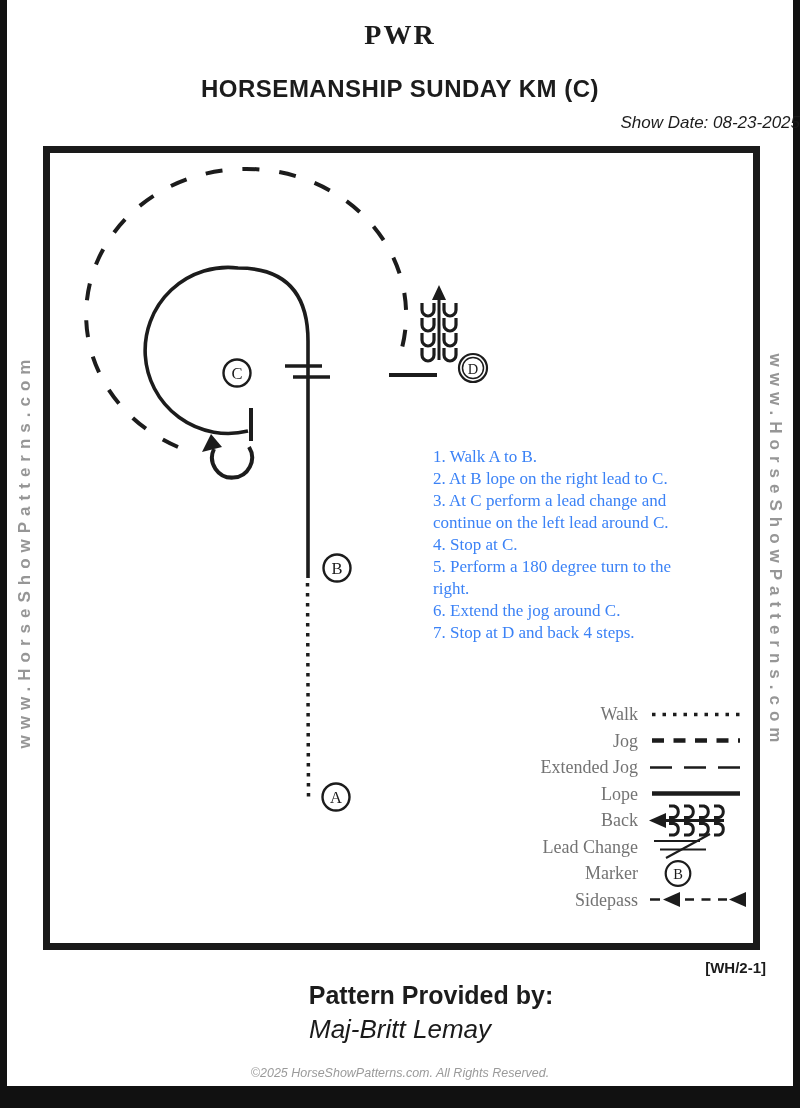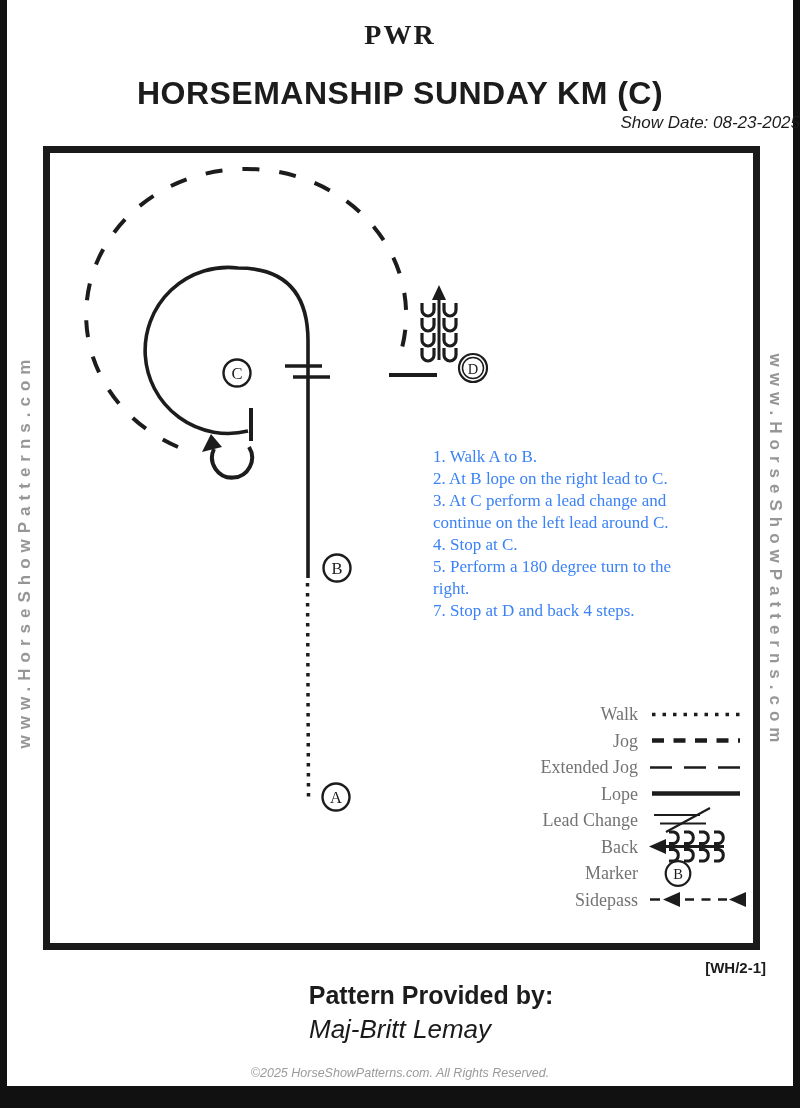--- a/index.html
+++ b/index.html
@@ -18,21 +18,21 @@
     width:810px;height:24px;line-height:24px;text-align:center;
     font-size:17px;font-weight:700;letter-spacing:6px;color:#969696;
     transform-origin:0 0;white-space:nowrap;
   }
   #wm-left{left:13px;top:956px;transform:rotate(-90deg);}
   #wm-right{left:787px;top:146px;transform:rotate(90deg);}
   
   #page-title{left:0;top:19px;width:800px;text-align:center;
     font-family:"Liberation Serif",serif;font-weight:700;font-size:28px;letter-spacing:2px;}
   #page-subtitle{left:0;top:75px;width:800px;text-align:center;
-    font-weight:700;font-size:32px;letter-spacing:0.5px;}
+    font-weight:700;font-size:24px;letter-spacing:0.5px;}
   #show-date{left:0;top:113px;width:800px;text-align:right;
     font-style:italic;font-size:17px;}
   
   #arena-frame{left:43px;top:146px;width:717px;height:804px;
     border:7px solid #1a1a1a;box-sizing:border-box;background:#fff;}
   
   #diagram-svg{left:0;top:0;width:800px;height:1108px;}
   svg{overflow:visible;}
   .stroke{stroke:#1c1c1c;fill:none;}
   .fillink{fill:#1c1c1c;stroke:none;}
@@ -121,20 +121,21 @@
     <text x="336" y="803" class="marker-letter">A</text>
   </g>
 </svg>
 
 <div class="abs" id="instructions">
   <div>1. Walk A to B.</div>
   <div>2. At B lope on the right lead to C.</div>
   <div>3. At C perform a lead change and continue on the left lead around C.</div>
   <div>4. Stop at C.</div>
   <div>5. Perform a 180 degree turn to the right.</div>
+  <div>6. Extend the jog around C.</div>
   <div>7. Stop at D and back 4 steps.</div>
 </div>
 
 <div class="abs" id="legend">
   <div class="legend-row">
     <div class="legend-label">Walk</div>
     <div class="legend-symbol">
       <svg width="104" height="27" viewBox="0 0 104 27">
         <line x1="4" y1="13.5" x2="92" y2="13.5" class="stroke" stroke-width="3.5" stroke-dasharray="3.5 7"></line>
       </svg>
@@ -154,30 +155,20 @@
       <svg width="104" height="27" viewBox="0 0 104 27">
         <line x1="2" y1="13.5" x2="100" y2="13.5" class="stroke" stroke-width="2.5" stroke-dasharray="22 12"></line>
       </svg>
     </div>
   </div>
   <div class="legend-row">
     <div class="legend-label">Lope</div>
     <div class="legend-symbol">
       <svg width="104" height="27" viewBox="0 0 104 27">
         <line x1="4" y1="13.5" x2="92" y2="13.5" class="stroke" stroke-width="4.5"></line>
-      </svg>
-    </div>
-  </div>
-  <div class="legend-row">
-    <div class="legend-label">Lead Change</div>
-    <div class="legend-symbol">
-      <svg width="104" height="27" viewBox="0 0 104 27">
-        <line x1="6" y1="8" x2="52" y2="8" class="stroke" stroke-width="2.2"></line>
-        <line x1="12" y1="16.5" x2="58" y2="16.5" class="stroke" stroke-width="2.2"></line>
-        <line x1="18" y1="25" x2="62" y2="1" class="stroke" stroke-width="2.2"></line>
       </svg>
     </div>
   </div>
   <div class="legend-row">
     <div class="legend-label">Back</div>
     <div class="legend-symbol">
       <svg width="104" height="27" viewBox="0 0 104 27">
         <polygon points="1,13.5 18,6 18,21" class="fillink"></polygon>
         <line x1="15" y1="13.5" x2="76" y2="13.5" class="stroke" stroke-width="3.2"></line>
         <g class="stroke" stroke-width="3">
@@ -187,20 +178,30 @@
           <path d="M 66 -1 L 71 -1 A 6 6 0 0 1 71 10.5 L 66 10.5"></path>
           <path d="M 21 16.5 L 26 16.5 A 6 6 0 0 1 26 28 L 21 28"></path>
           <path d="M 36 16.5 L 41 16.5 A 6 6 0 0 1 41 28 L 36 28"></path>
           <path d="M 51 16.5 L 56 16.5 A 6 6 0 0 1 56 28 L 51 28"></path>
           <path d="M 66 16.5 L 71 16.5 A 6 6 0 0 1 71 28 L 66 28"></path>
         </g>
       </svg>
     </div>
   </div>
   <div class="legend-row">
+    <div class="legend-label">Lead Change</div>
+    <div class="legend-symbol">
+      <svg width="104" height="27" viewBox="0 0 104 27">
+        <line x1="6" y1="8" x2="52" y2="8" class="stroke" stroke-width="2.2"></line>
+        <line x1="12" y1="16.5" x2="58" y2="16.5" class="stroke" stroke-width="2.2"></line>
+        <line x1="18" y1="25" x2="62" y2="1" class="stroke" stroke-width="2.2"></line>
+      </svg>
+    </div>
+  </div>
+  <div class="legend-row">
     <div class="legend-label">Marker</div>
     <div class="legend-symbol">
       <svg width="104" height="27" viewBox="0 0 104 27">
         <circle cx="30" cy="13.5" r="12.3" class="stroke" stroke-width="2.2" fill="#fff"></circle>
         <text x="30" y="18.5" class="legend-marker-letter">B</text>
       </svg>
     </div>
   </div>
   <div class="legend-row">
     <div class="legend-label">Sidepass</div>

